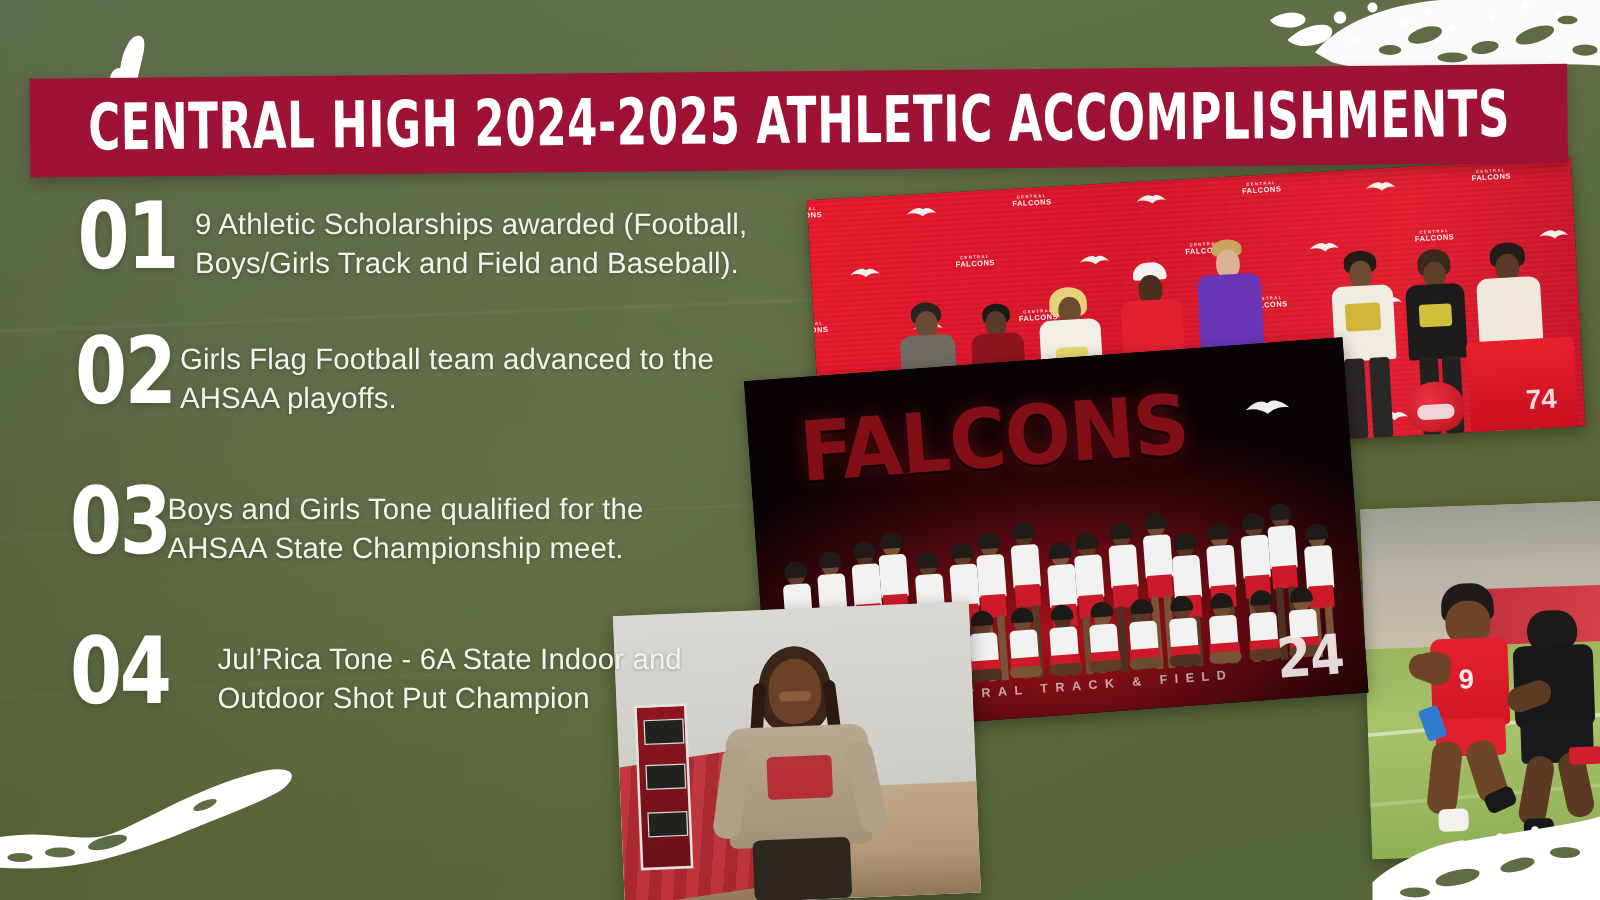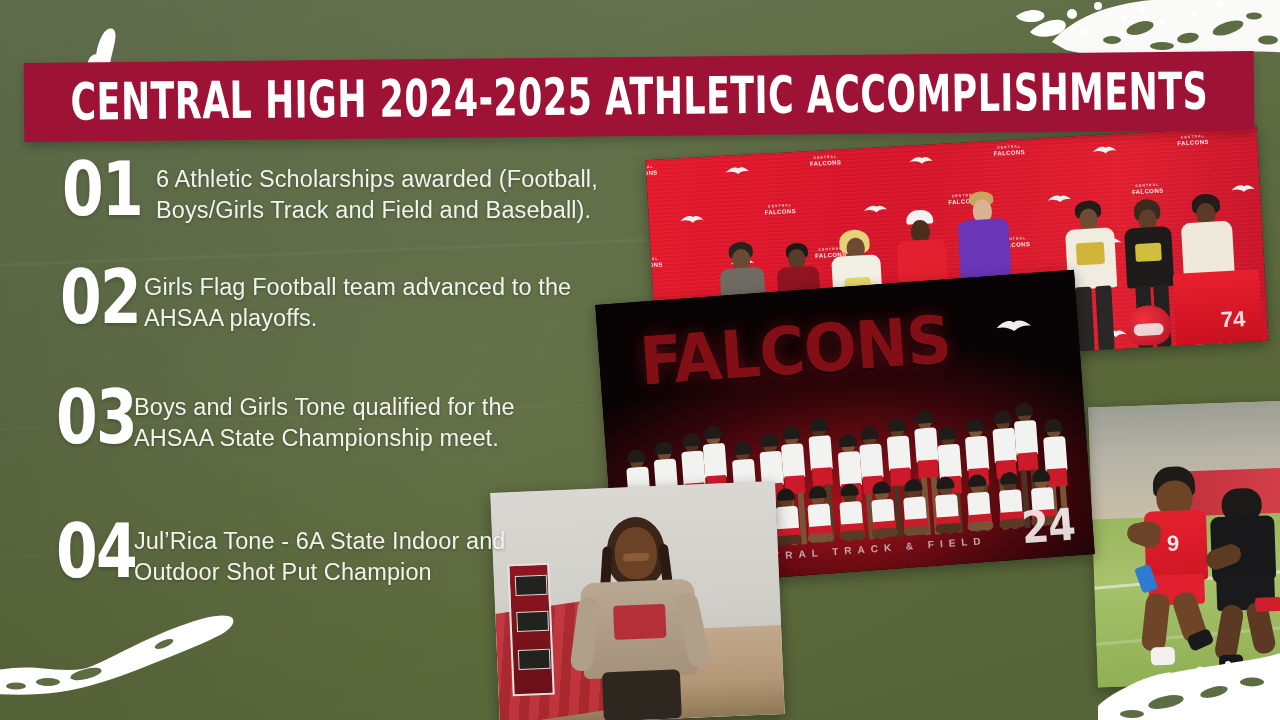--- a/index.html
+++ b/index.html
@@ -817,33 +817,33 @@
   </div>
 
   <div id="title-banner">
     <div id="title-text">CENTRAL HIGH 2024-2025 ATHLETIC ACCOMPLISHMENTS</div>
   </div>
 
   <div id="list">
 
     <div class="item" style="left:62px; top:10px; width:580px;">
       <div class="item-num">01</div>
-      <div class="item-text" style="width:468px; margin-left:-2px;">6 Athletic Scholarships awarded (Football, Boys/Girls Track and Field and Baseball).</div>
+      <div class="item-text" style="width:468px; margin-left:-2px;">9 Athletic Scholarships awarded (Football, Boys/Girls Track and Field and Baseball).</div>
     </div>
 
     <div class="item" style="left:60px; top:118px; width:560px;">
       <div class="item-num">02</div>
       <div class="item-text" style="width:432px; margin-left:-12px;">Girls Flag Football team advanced to the AHSAA playoffs.</div>
     </div>
 
     <div class="item" style="left:56px; top:238px; width:560px;">
       <div class="item-num">03</div>
       <div class="item-text" style="width:420px; margin-left:-18px;">Boys and Girls Tone qualified for the AHSAA State Championship meet.</div>
     </div>
 
-    <div class="item" style="left:56px; top:372px; width:570px;">
+    <div class="item" style="left:56px; top:358px; width:570px;gap:40px;">
       <div class="item-num">04</div>
       <div class="item-text" style="width:444px; margin-left:-18px;">Jul’Rica Tone - 6A State Indoor and Outdoor Shot Put Champion</div>
     </div>
 
   </div>
 
 </div>
 
 </body></html>

